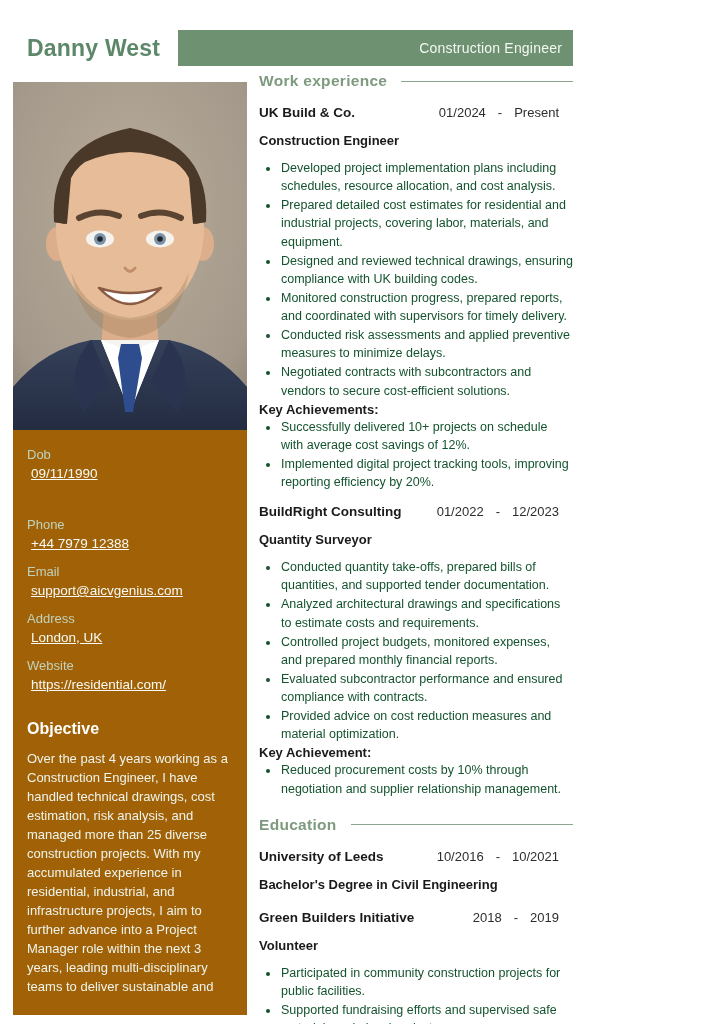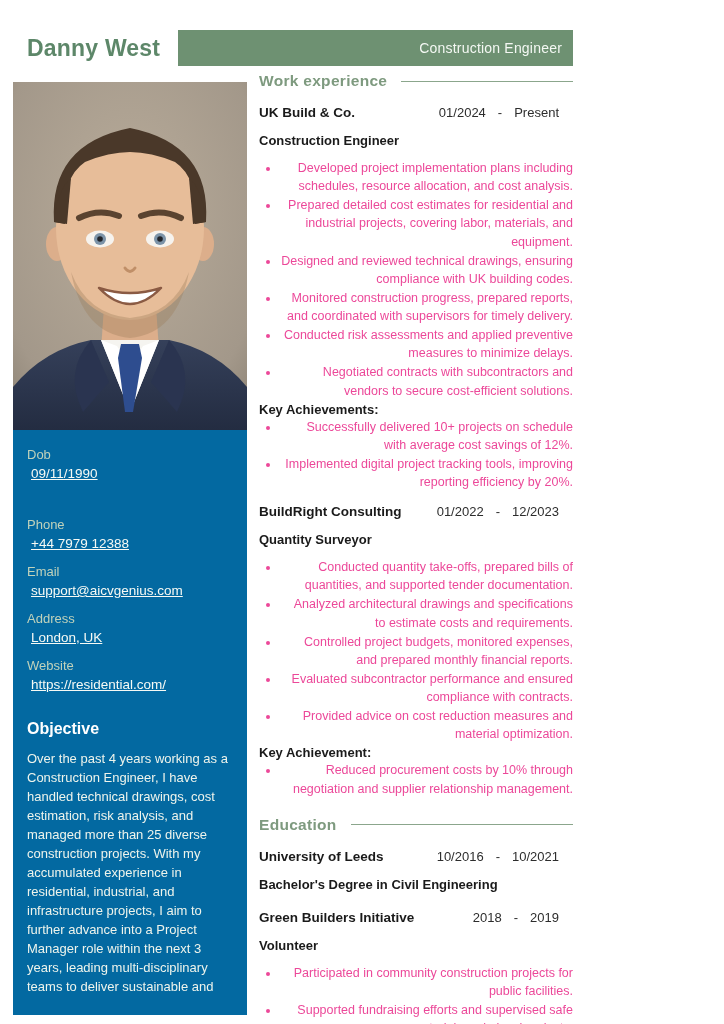--- a/index.html
+++ b/index.html
@@ -51,21 +51,21 @@
     display: flex;
     align-items: flex-start;
     margin-top: 16px;
   }
 
   
   .sidebar {
     width: 234px;
     margin-left: 13px;
     height: 933px;
-    background: #0369a1;
+    background: #a16207;
     flex-shrink: 0;
     overflow: hidden;
   }
   .photo {
     width: 234px;
     height: 348px;
     display: block;
     background: #a2968a;
   }
   .contact {
@@ -152,24 +152,23 @@
     margin-bottom: 11px;
   }
   ul.bullets {
     list-style: disc;
     padding-left: 21px;
     margin-bottom: 2px;
   }
   ul.bullets li {
     font-size: 12.5px;
     line-height: 1.45;
-    color: #ec4899;
+    color: #14532d;
     padding-left: 1px;
     margin-bottom: 1px;
-    text-align: right;
   }
   .ach-label {
     font-size: 13px;
     font-weight: bold;
     color: #1a1a1a;
     margin: 1px 0 1px 0;
   }
   .edu-note {
     font-size: 13px;
     color: #2d2d2d;

